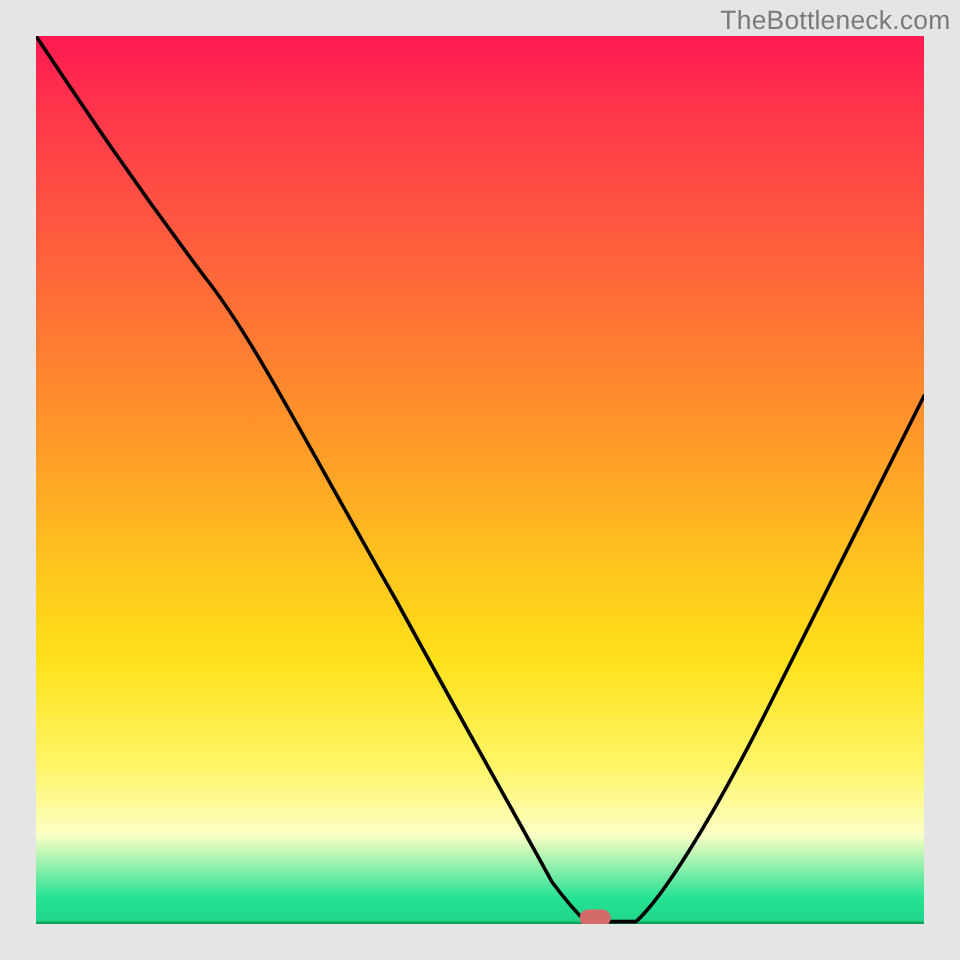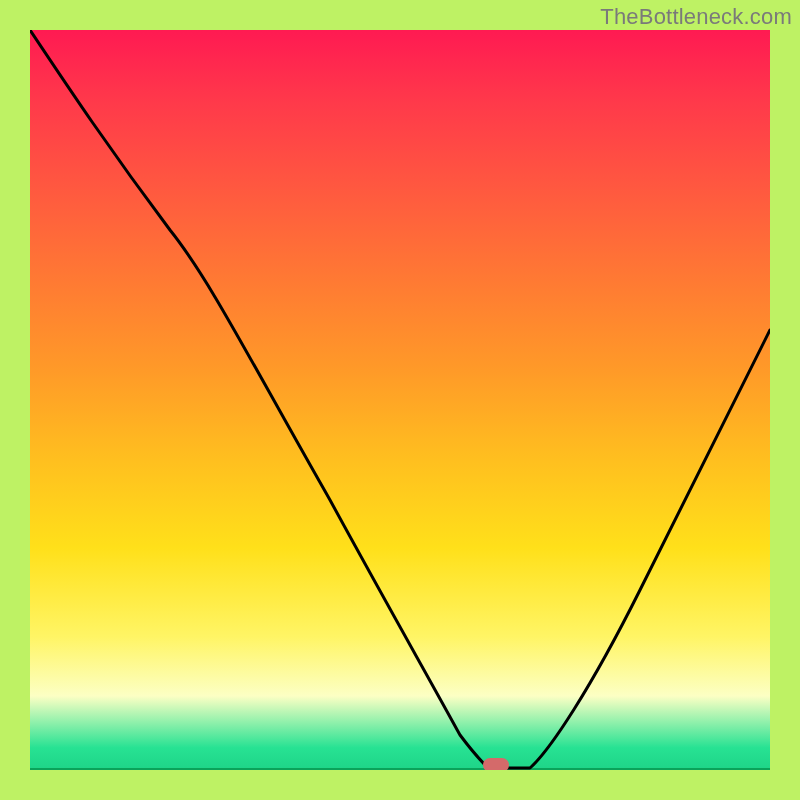--- a/index.html
+++ b/index.html
@@ -8,21 +8,21 @@
     width: 800px;
     height: 800px;
     background: #000;
     overflow: hidden;
     font-family: Arial, Helvetica, sans-serif;
   }
   .frame {
     position: relative;
     width: 800px;
     height: 800px;
-    background: #bef264;
+    background: #e5e5e5;
   }
   .plot-area {
     position: absolute;
     left: 30px;
     top: 30px;
     width: 740px;
     height: 740px;
     overflow: hidden;
   }
   .gradient-bg {

